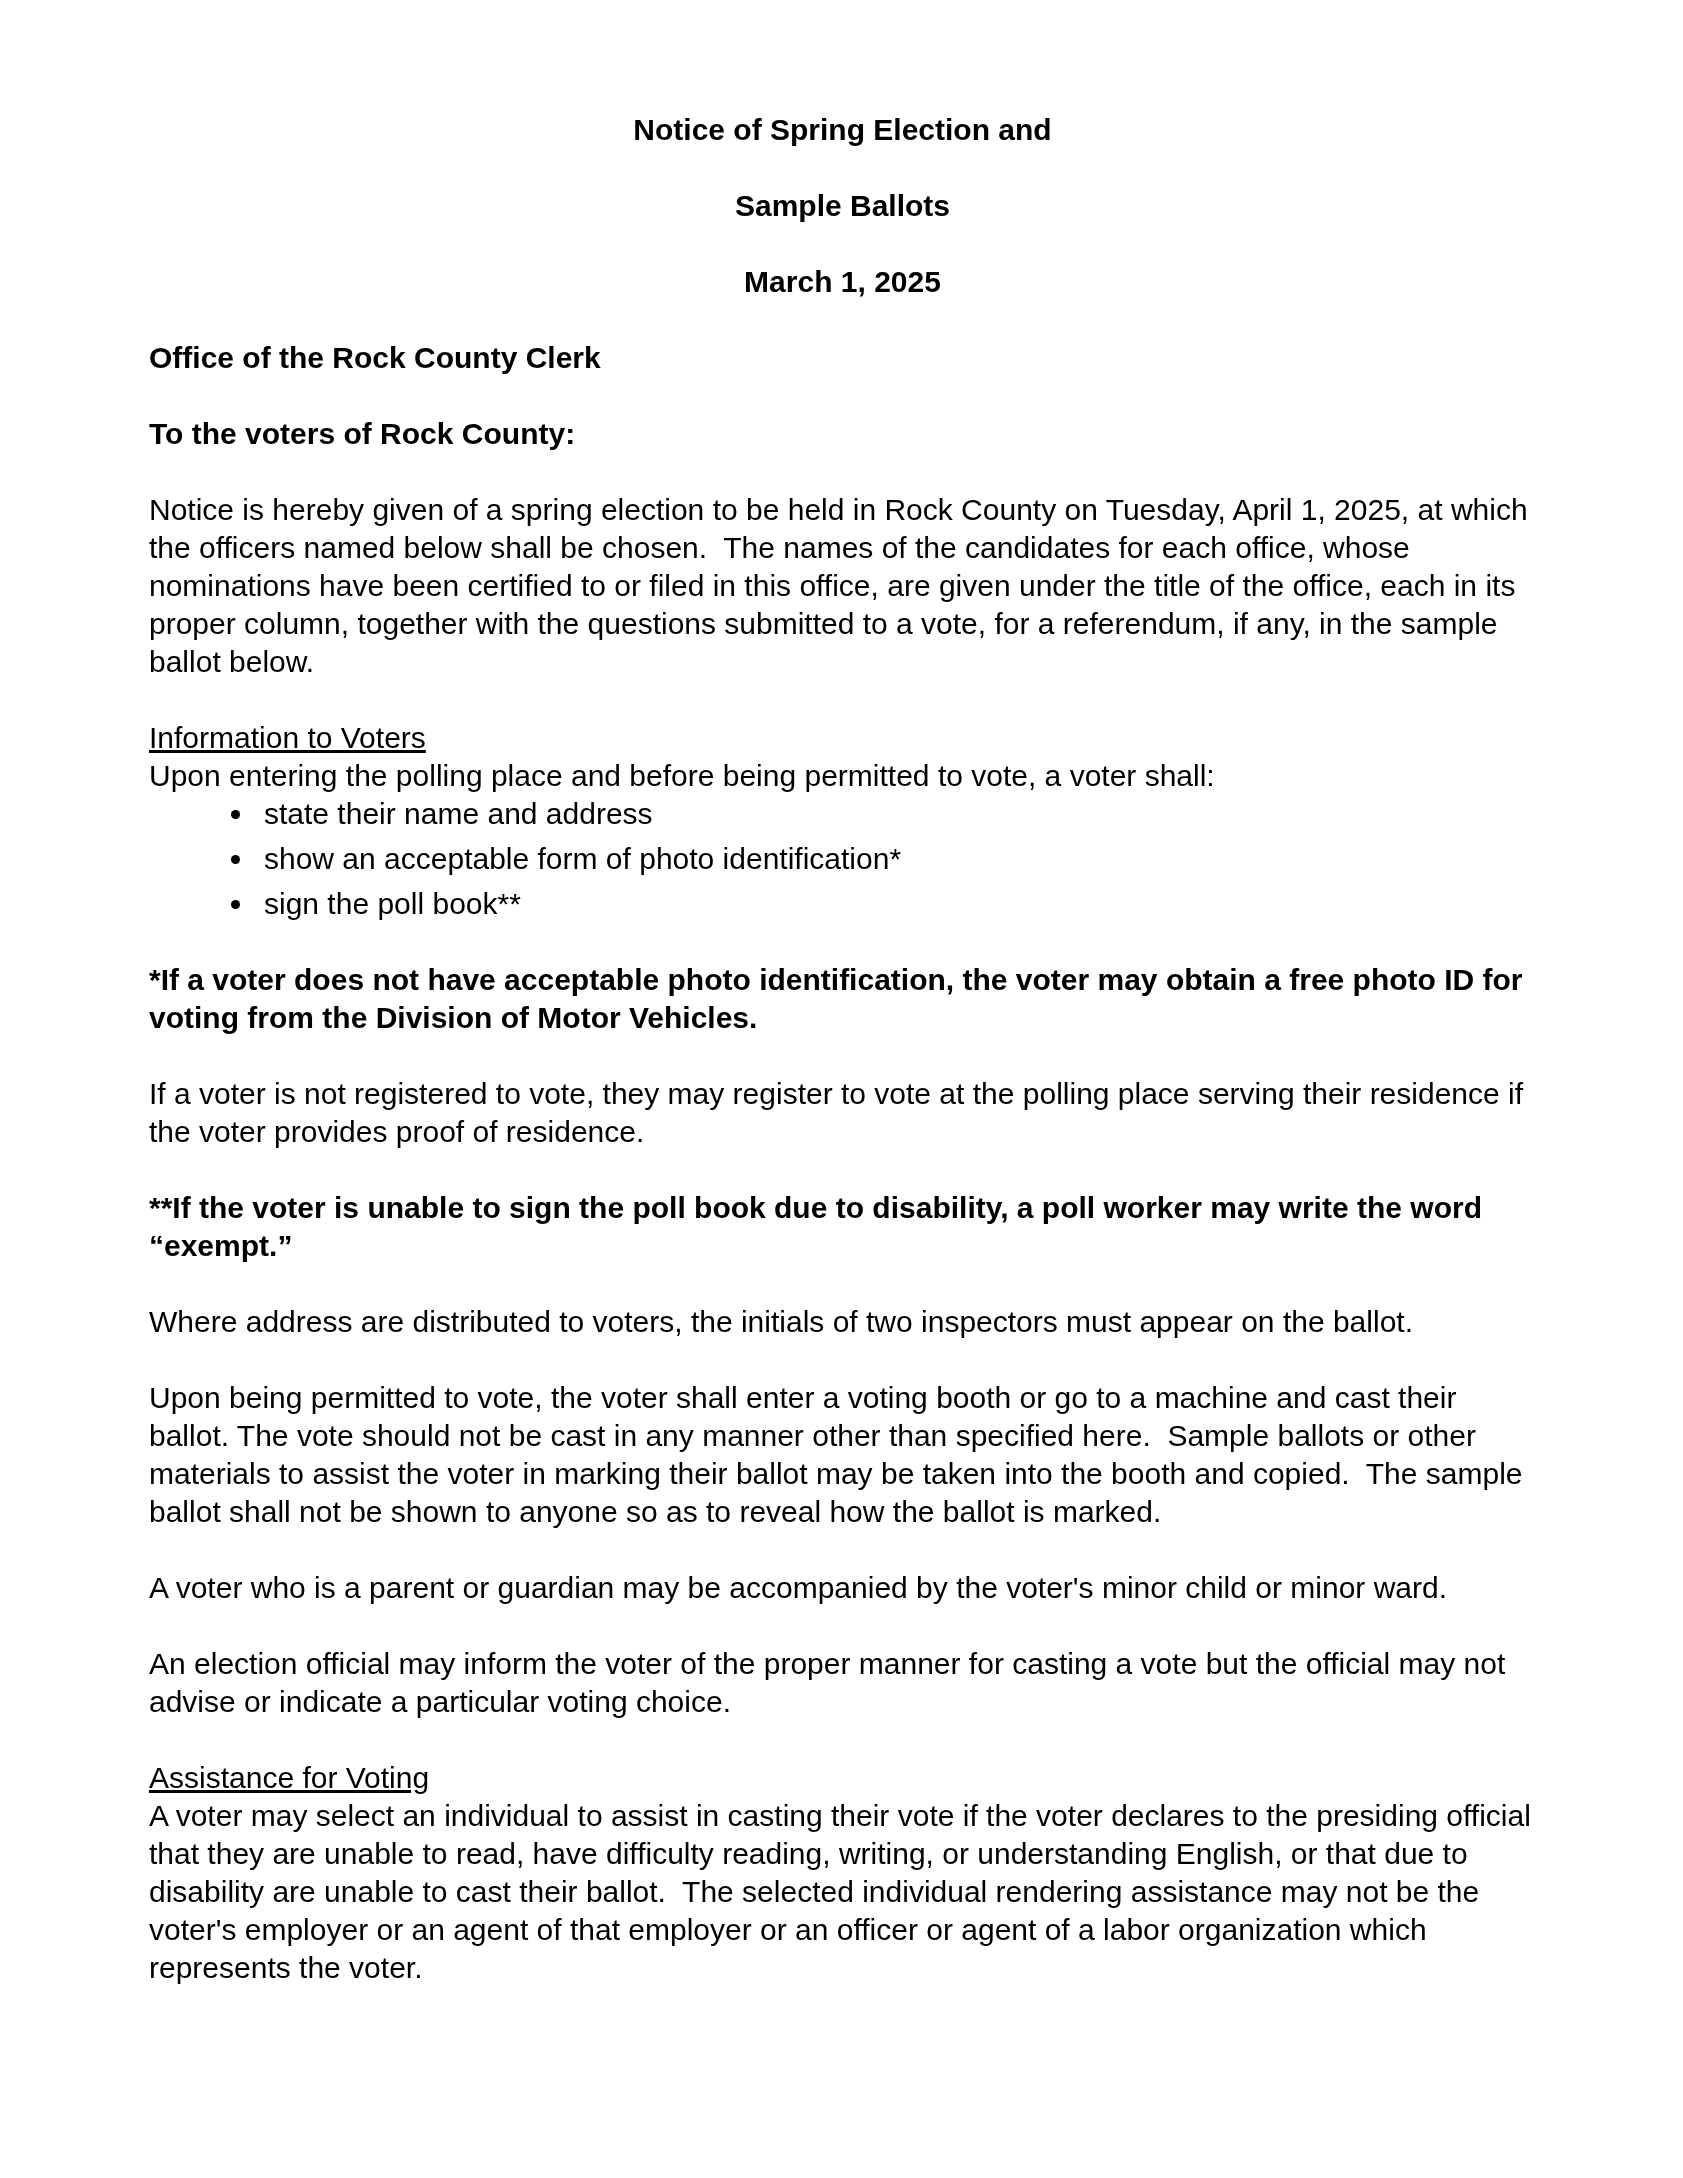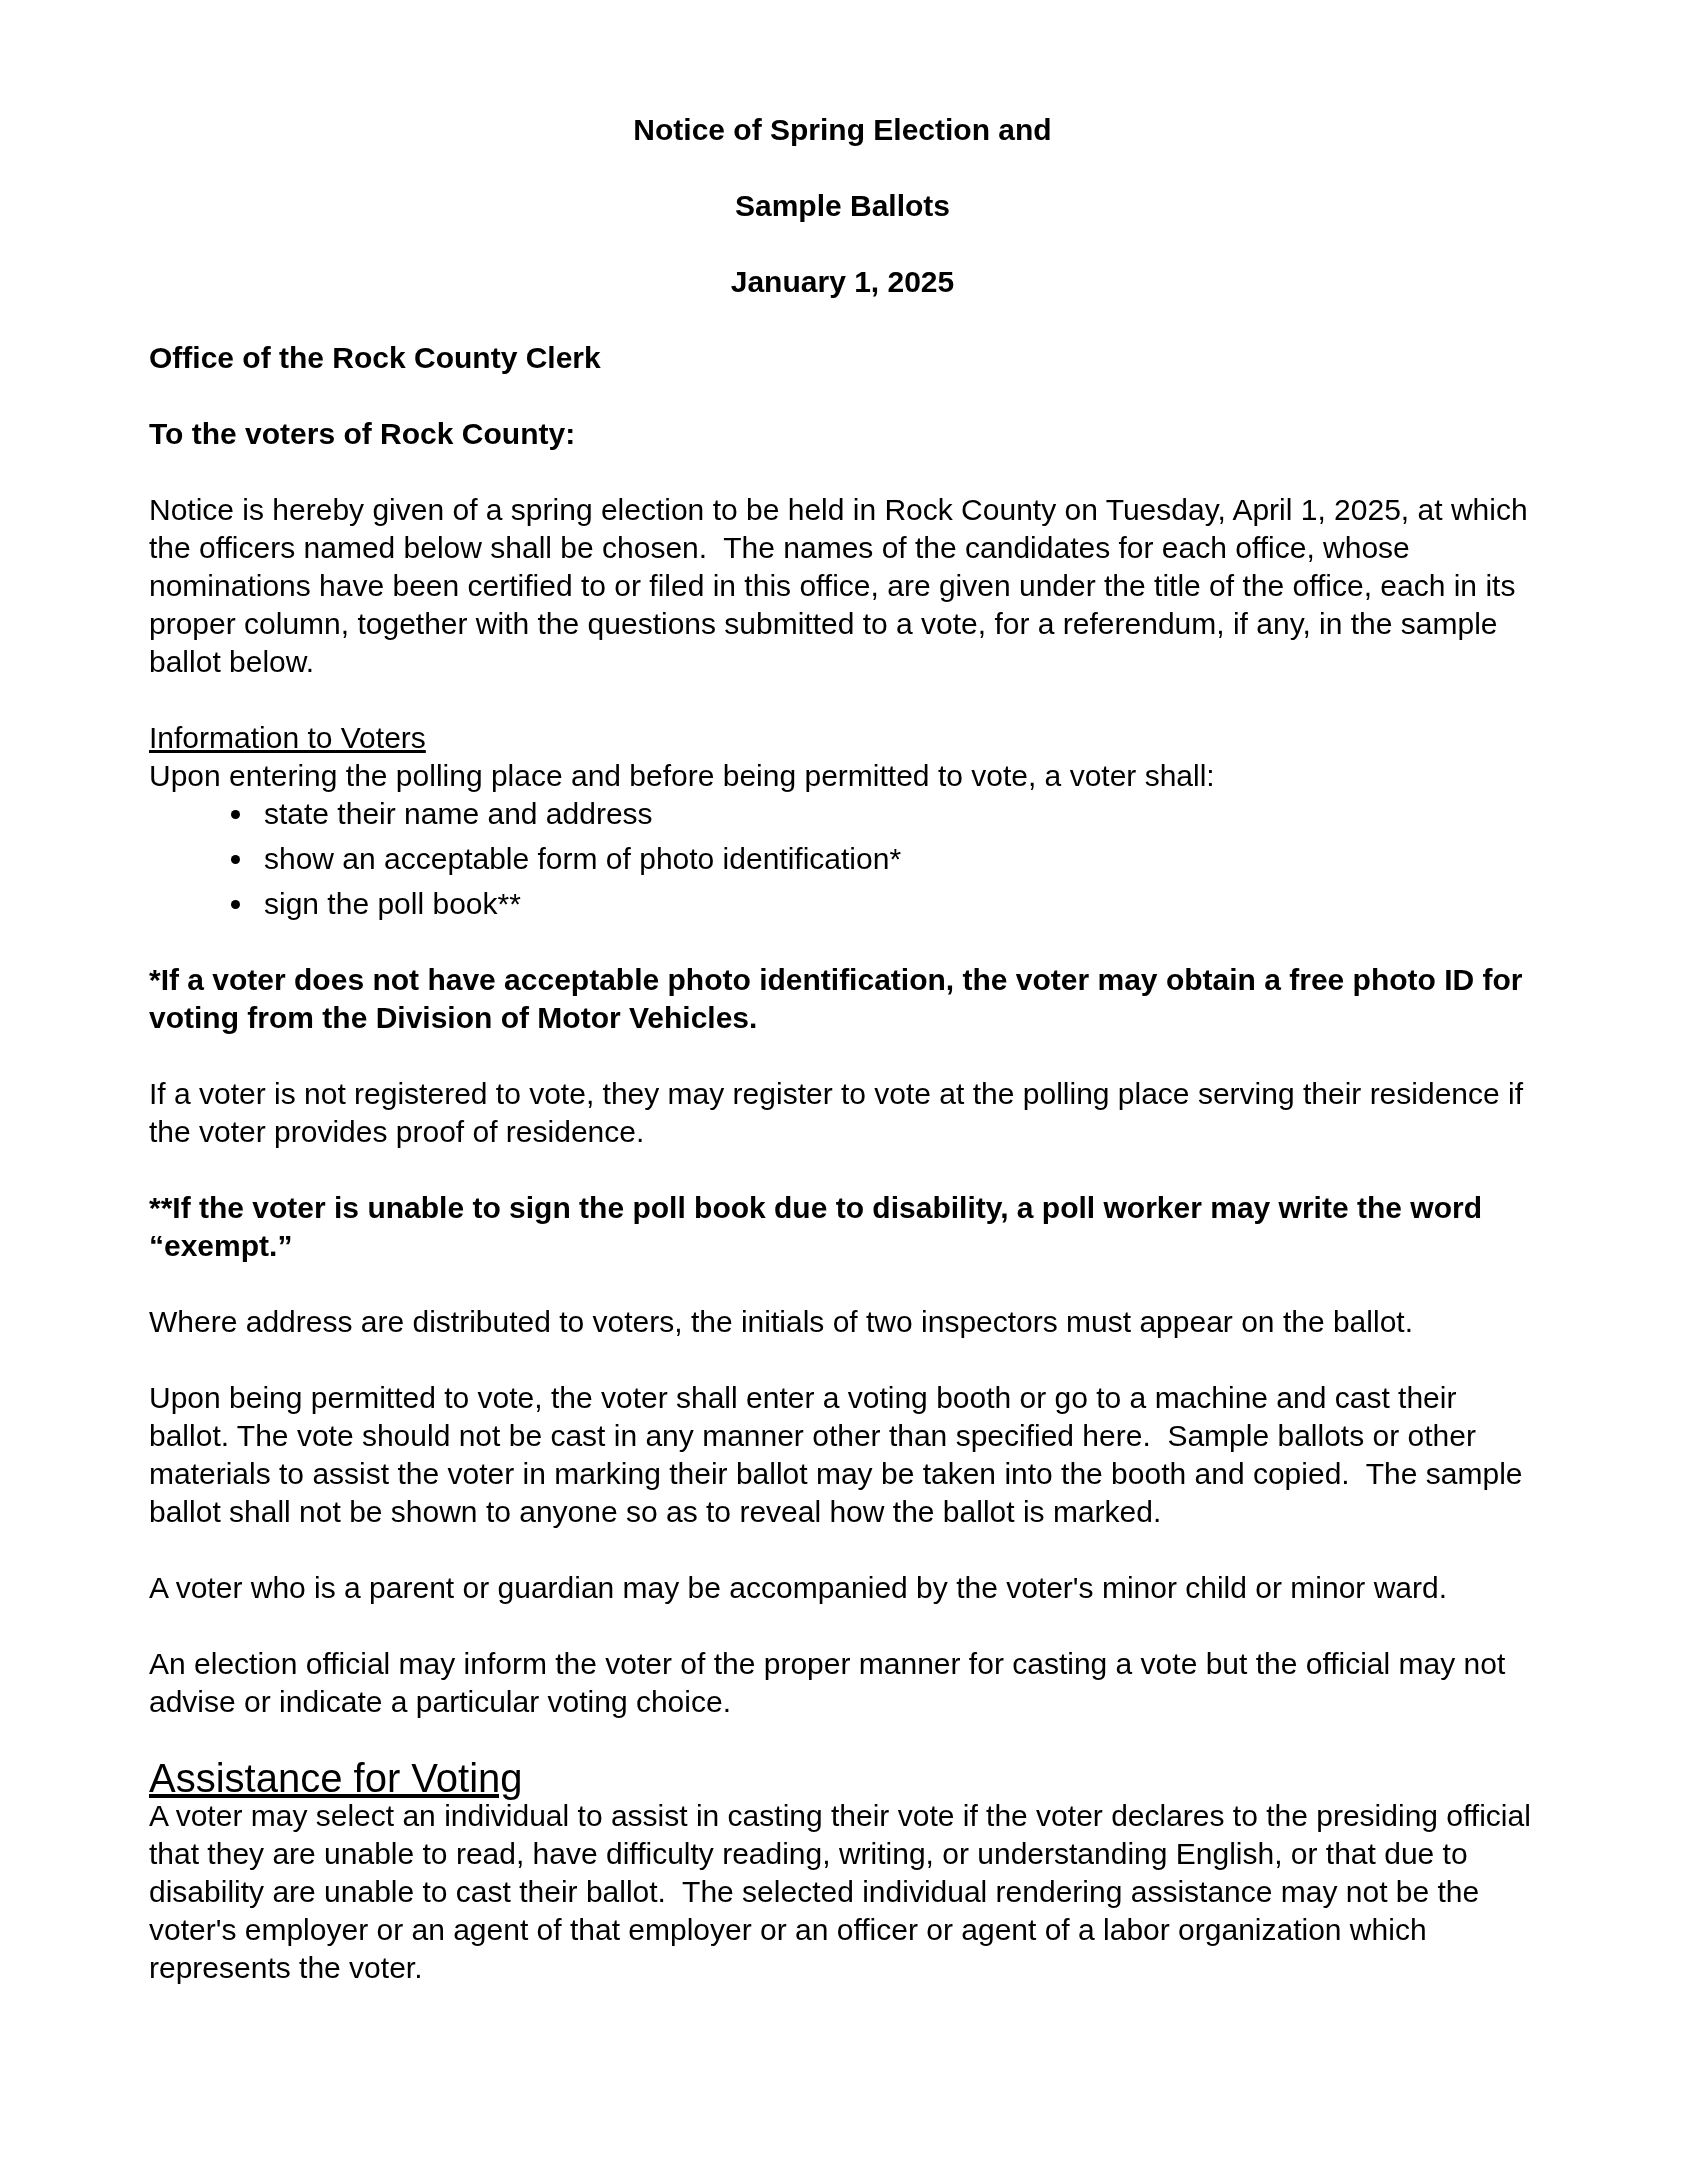--- a/index.html
+++ b/index.html
@@ -44,21 +44,21 @@
     padding-left: 8px;
   }
 </style>
 </head>
 <body>
 
 <div class="page">
 
   <p class="para center bold">Notice of Spring Election and</p>
   <p class="para center bold">Sample Ballots</p>
-  <p class="para center bold">January 1, 2025</p>
+  <p class="para center bold">March 1, 2025</p>
 
   <p class="para bold">Office of the Rock County Clerk</p>
   <p class="para bold">To the voters of Rock County:</p>
 
   <p class="para">Notice is hereby given of a spring election to be held in Rock County on Tuesday, April 1, 2025, at which the officers named below shall be chosen.  The names of the candidates for each office, whose nominations have been certified to or filed in this office, are given under the title of the office, each in its proper column, together with the questions submitted to a vote, for a referendum, if any, in the sample ballot below.</p>
 
   <h2 class="heading-underline" style="font-size:30px;">Information to Voters</h2>
   <p class="lead">Upon entering the polling place and before being permitted to vote, a voter shall:</p>
 
   <ul class="bullets">
@@ -69,17 +69,17 @@
 
   <p class="para bold">*If a voter does not have acceptable photo identification, the voter may obtain a free photo ID for voting from the Division of Motor Vehicles.</p>
   <p class="para">If a voter is not registered to vote, they may register to vote at the polling place serving their residence if the voter provides proof of residence.</p>
 
   <p class="para bold">**If the voter is unable to sign the poll book due to disability, a poll worker may write the word “exempt.”</p>
   <p class="para">Where address are distributed to voters, the initials of two inspectors must appear on the ballot.</p>
   <p class="para">Upon being permitted to vote, the voter shall enter a voting booth or go to a machine and cast their ballot. The vote should not be cast in any manner other than specified here.  Sample ballots or other materials to assist the voter in marking their ballot may be taken into the booth and copied.  The sample ballot shall not be shown to anyone so as to reveal how the ballot is marked.</p>
   <p class="para">A voter who is a parent or guardian may be accompanied by the voter's minor child or minor ward.</p>
   <p class="para">An election official may inform the voter of the proper manner for casting a vote but the official may not advise or indicate a particular voting choice.</p>
 
-  <h2 class="heading-underline" style="font-size:40px;">Assistance for Voting</h2>
+  <h2 class="heading-underline" style="font-size:30px;">Assistance for Voting</h2>
   <p class="lead">A voter may select an individual to assist in casting their vote if the voter declares to the presiding official that they are unable to read, have difficulty reading, writing, or understanding English, or that due to disability are unable to cast their ballot.  The selected individual rendering assistance may not be the voter's employer or an agent of that employer or an officer or agent of a labor organization which represents the voter.</p>
 
 </div>
 
 
 </body></html>

